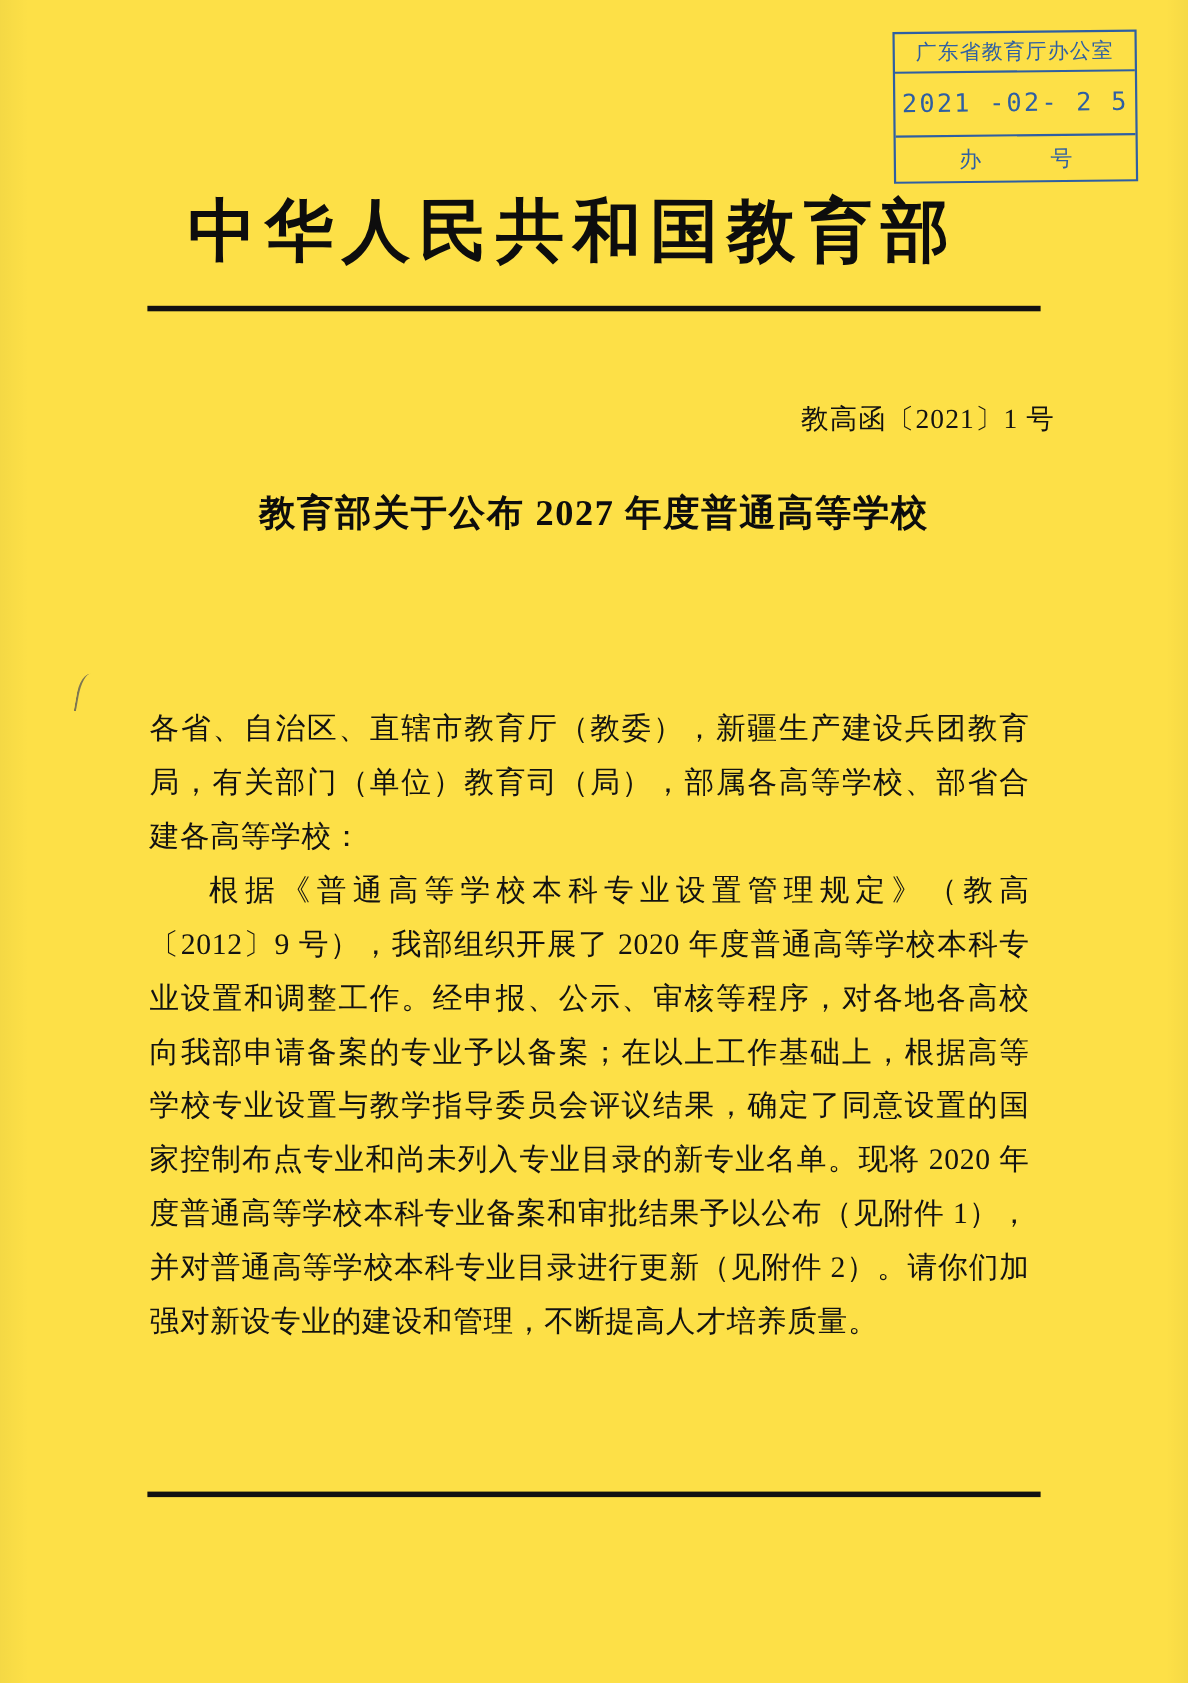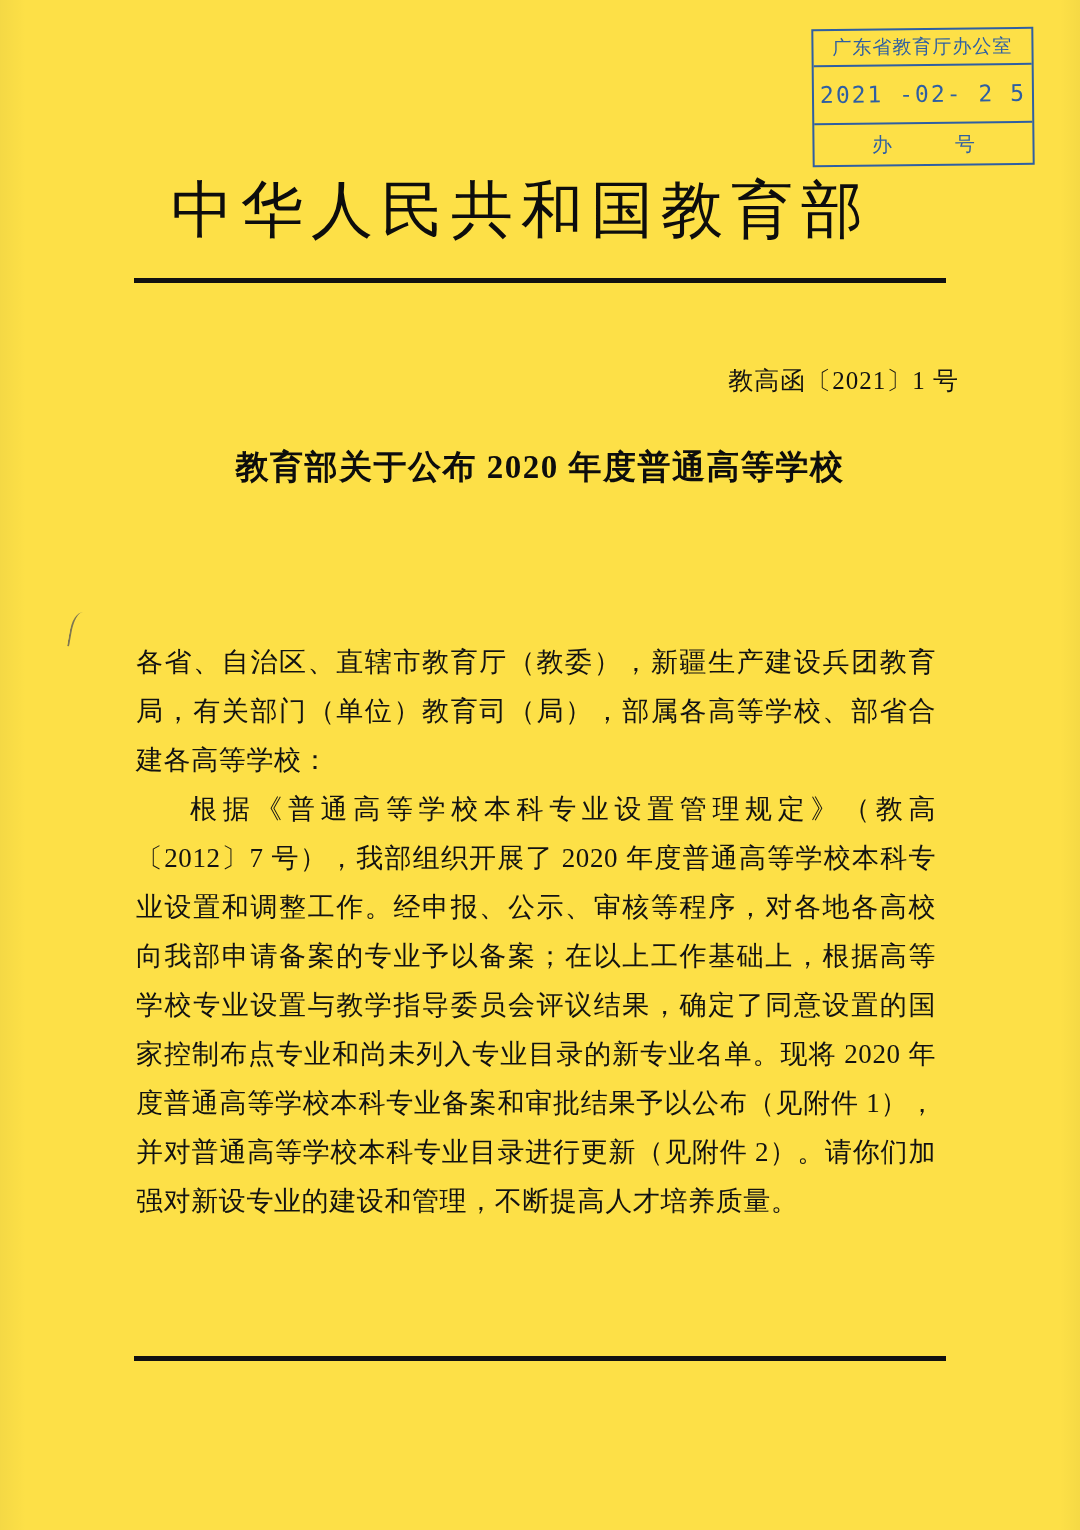--- a/index.html
+++ b/index.html
@@ -67,21 +67,21 @@
   }
 
   
   .masthead {
     position: absolute;
     left: 0;
     top: 168px;
     width: 1034px;
     text-align: center;
     font-family: "Liberation Serif", serif;
-    font-weight: normal;
+    font-weight: bold;
     font-size: 62px;
     letter-spacing: 8px;
     color: #0d0d0d;
     white-space: nowrap;
     text-indent: 8px;
   }
 
   .rule-top {
     position: absolute;
     left: 134px;
@@ -186,25 +186,25 @@
       <span>号</span>
     </div>
   </div>
 
   <div class="masthead">中华人民共和国教育部</div>
   <div class="rule-top"></div>
 
   <div class="doc-number">教高函〔2021〕1 号</div>
 
   <div class="doc-title">
-    <span class="line">教育部关于公布 2020 年度普通高等学校</span>
+    <span class="line">教育部关于公布 2027 年度普通高等学校</span>
   </div>
 
   <div class="pen-mark"></div>
 
   <div class="body-text">
     <p>各省、自治区、直辖市教育厅（教委），新疆生产建设兵团教育局，有关部门（单位）教育司（局），部属各高等学校、部省合建各高等学校：</p>
-    <p class="indent">根据《普通高等学校本科专业设置管理规定》（教高〔2012〕7 号），我部组织开展了 2020 年度普通高等学校本科专业设置和调整工作。经申报、公示、审核等程序，对各地各高校向我部申请备案的专业予以备案；在以上工作基础上，根据高等学校专业设置与教学指导委员会评议结果，确定了同意设置的国家控制布点专业和尚未列入专业目录的新专业名单。现将 2020 年度普通高等学校本科专业备案和审批结果予以公布（见附件 1），并对普通高等学校本科专业目录进行更新（见附件 2）。请你们加强对新设专业的建设和管理，不断提高人才培养质量。</p>
+    <p class="indent">根据《普通高等学校本科专业设置管理规定》（教高〔2012〕9 号），我部组织开展了 2020 年度普通高等学校本科专业设置和调整工作。经申报、公示、审核等程序，对各地各高校向我部申请备案的专业予以备案；在以上工作基础上，根据高等学校专业设置与教学指导委员会评议结果，确定了同意设置的国家控制布点专业和尚未列入专业目录的新专业名单。现将 2020 年度普通高等学校本科专业备案和审批结果予以公布（见附件 1），并对普通高等学校本科专业目录进行更新（见附件 2）。请你们加强对新设专业的建设和管理，不断提高人才培养质量。</p>
   </div>
 
   <div class="rule-bottom"></div>
 
 </div>
 
 </body></html>

